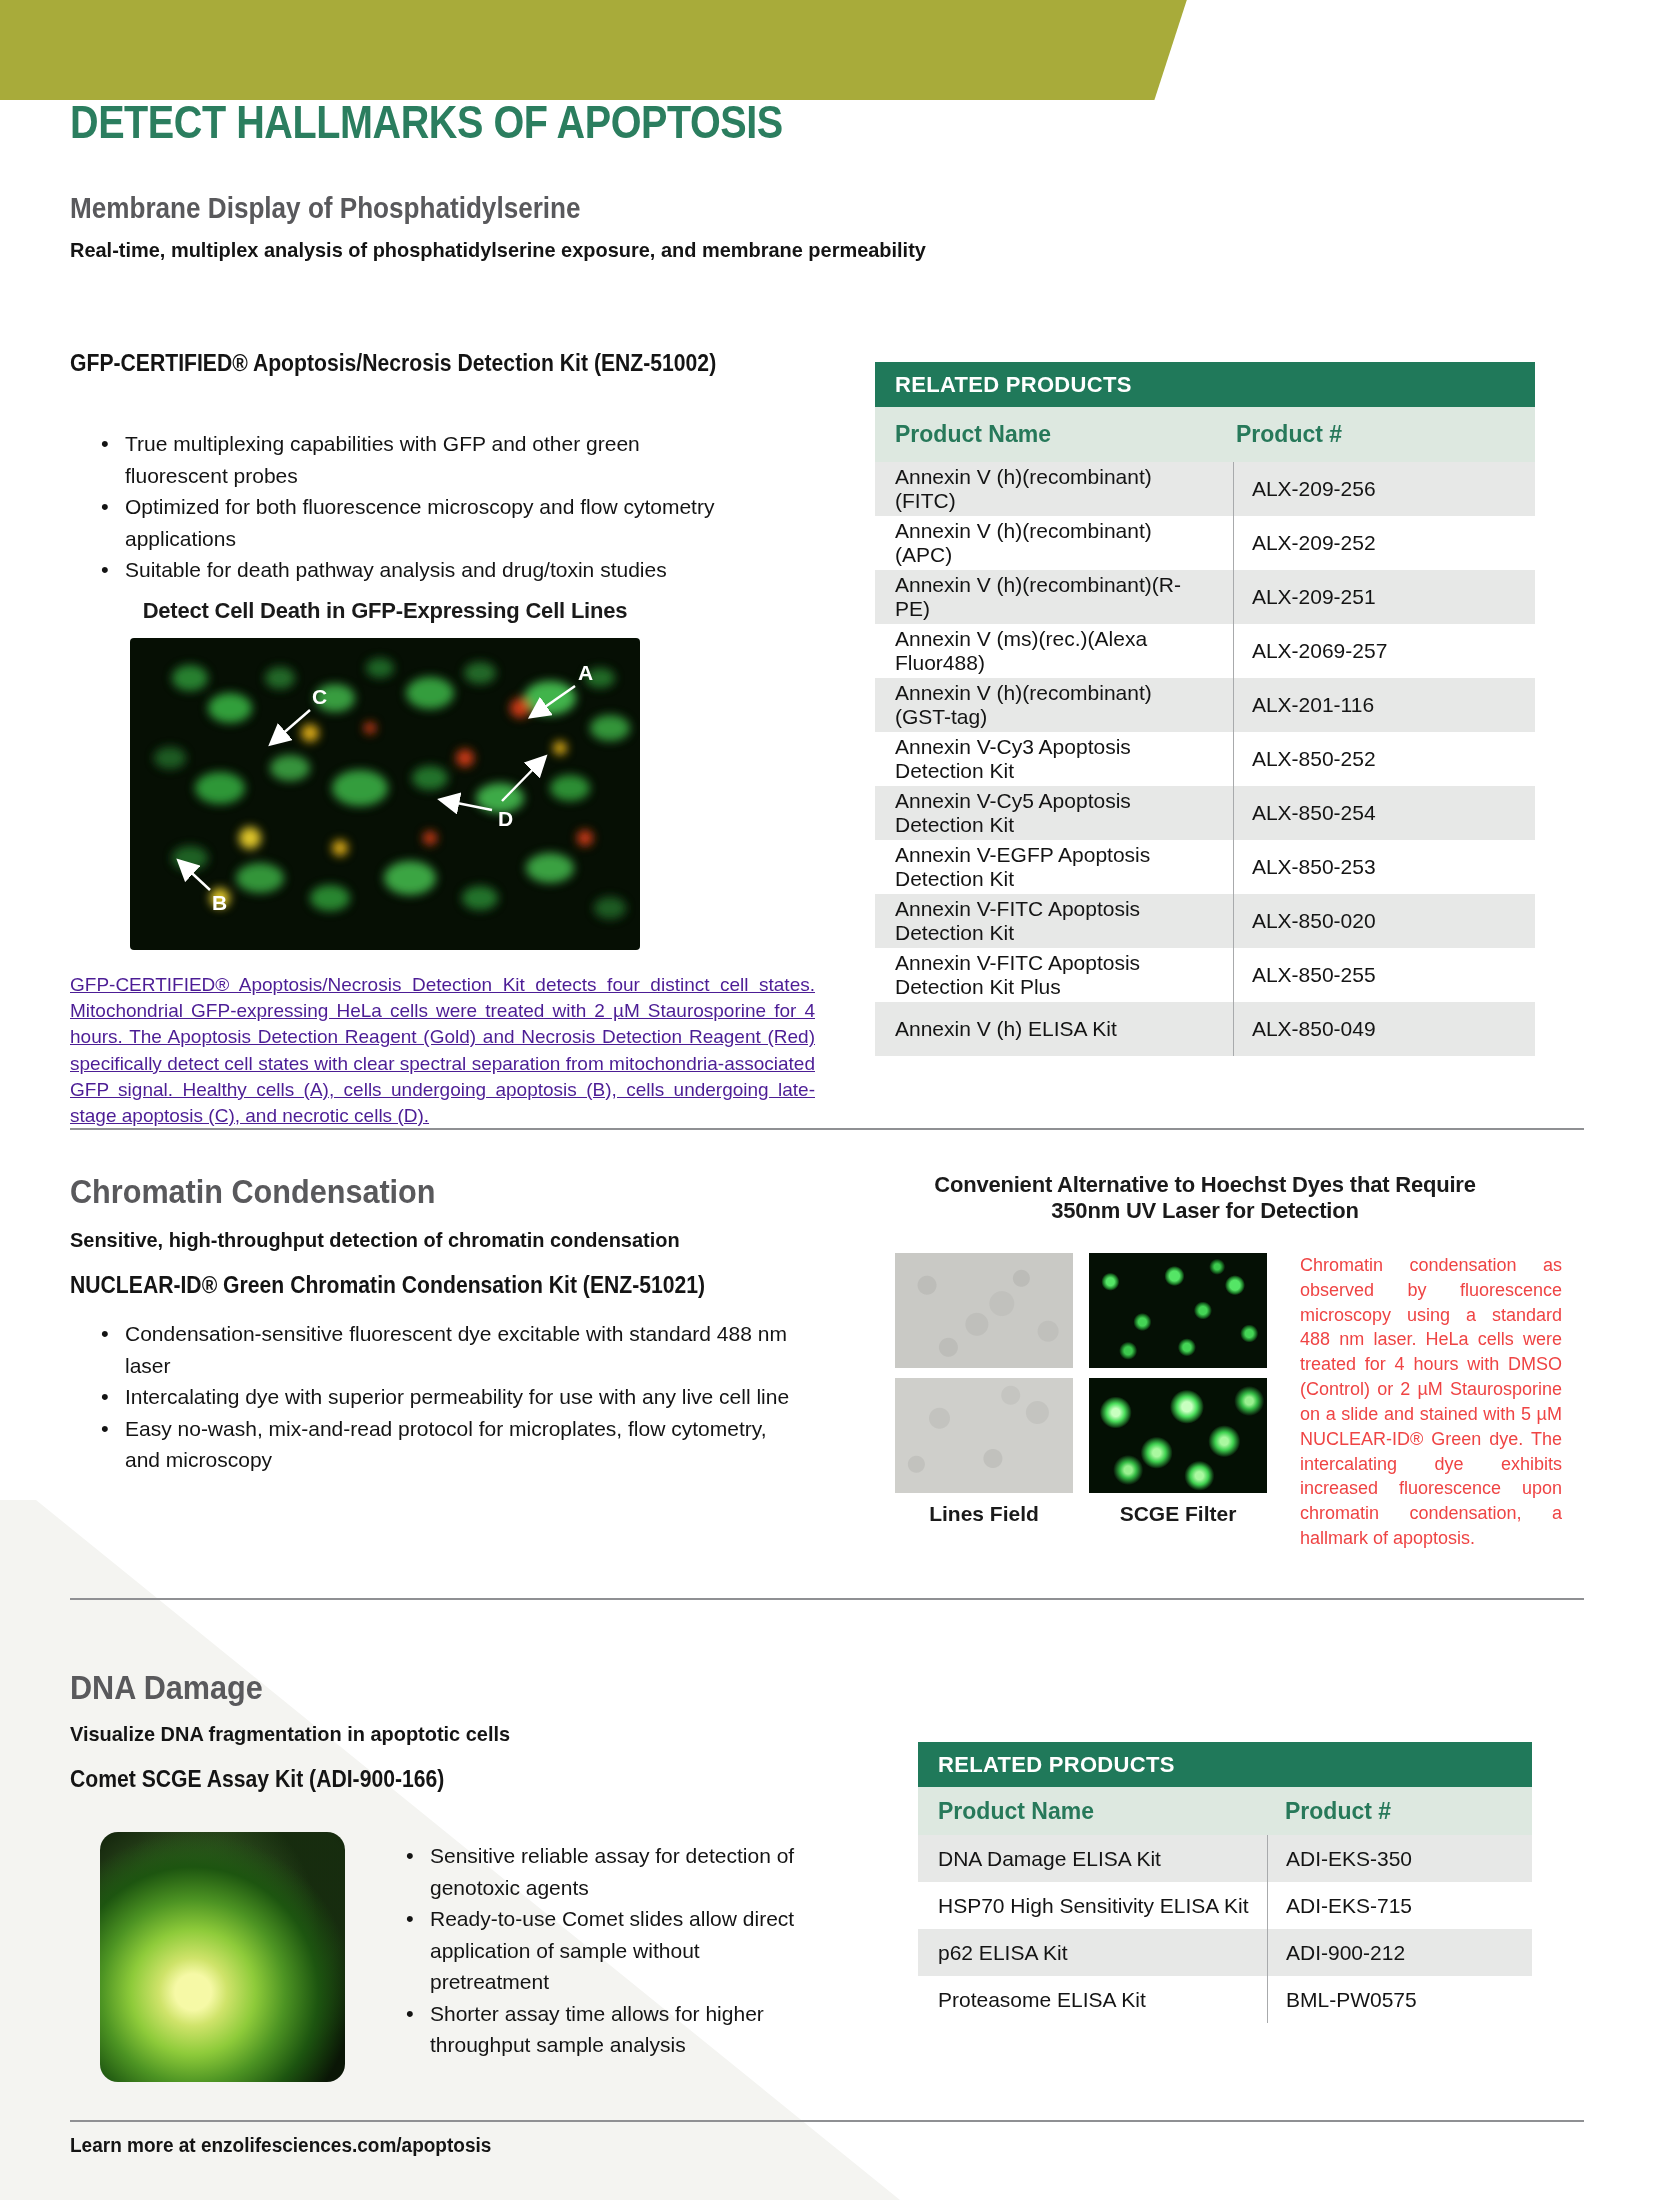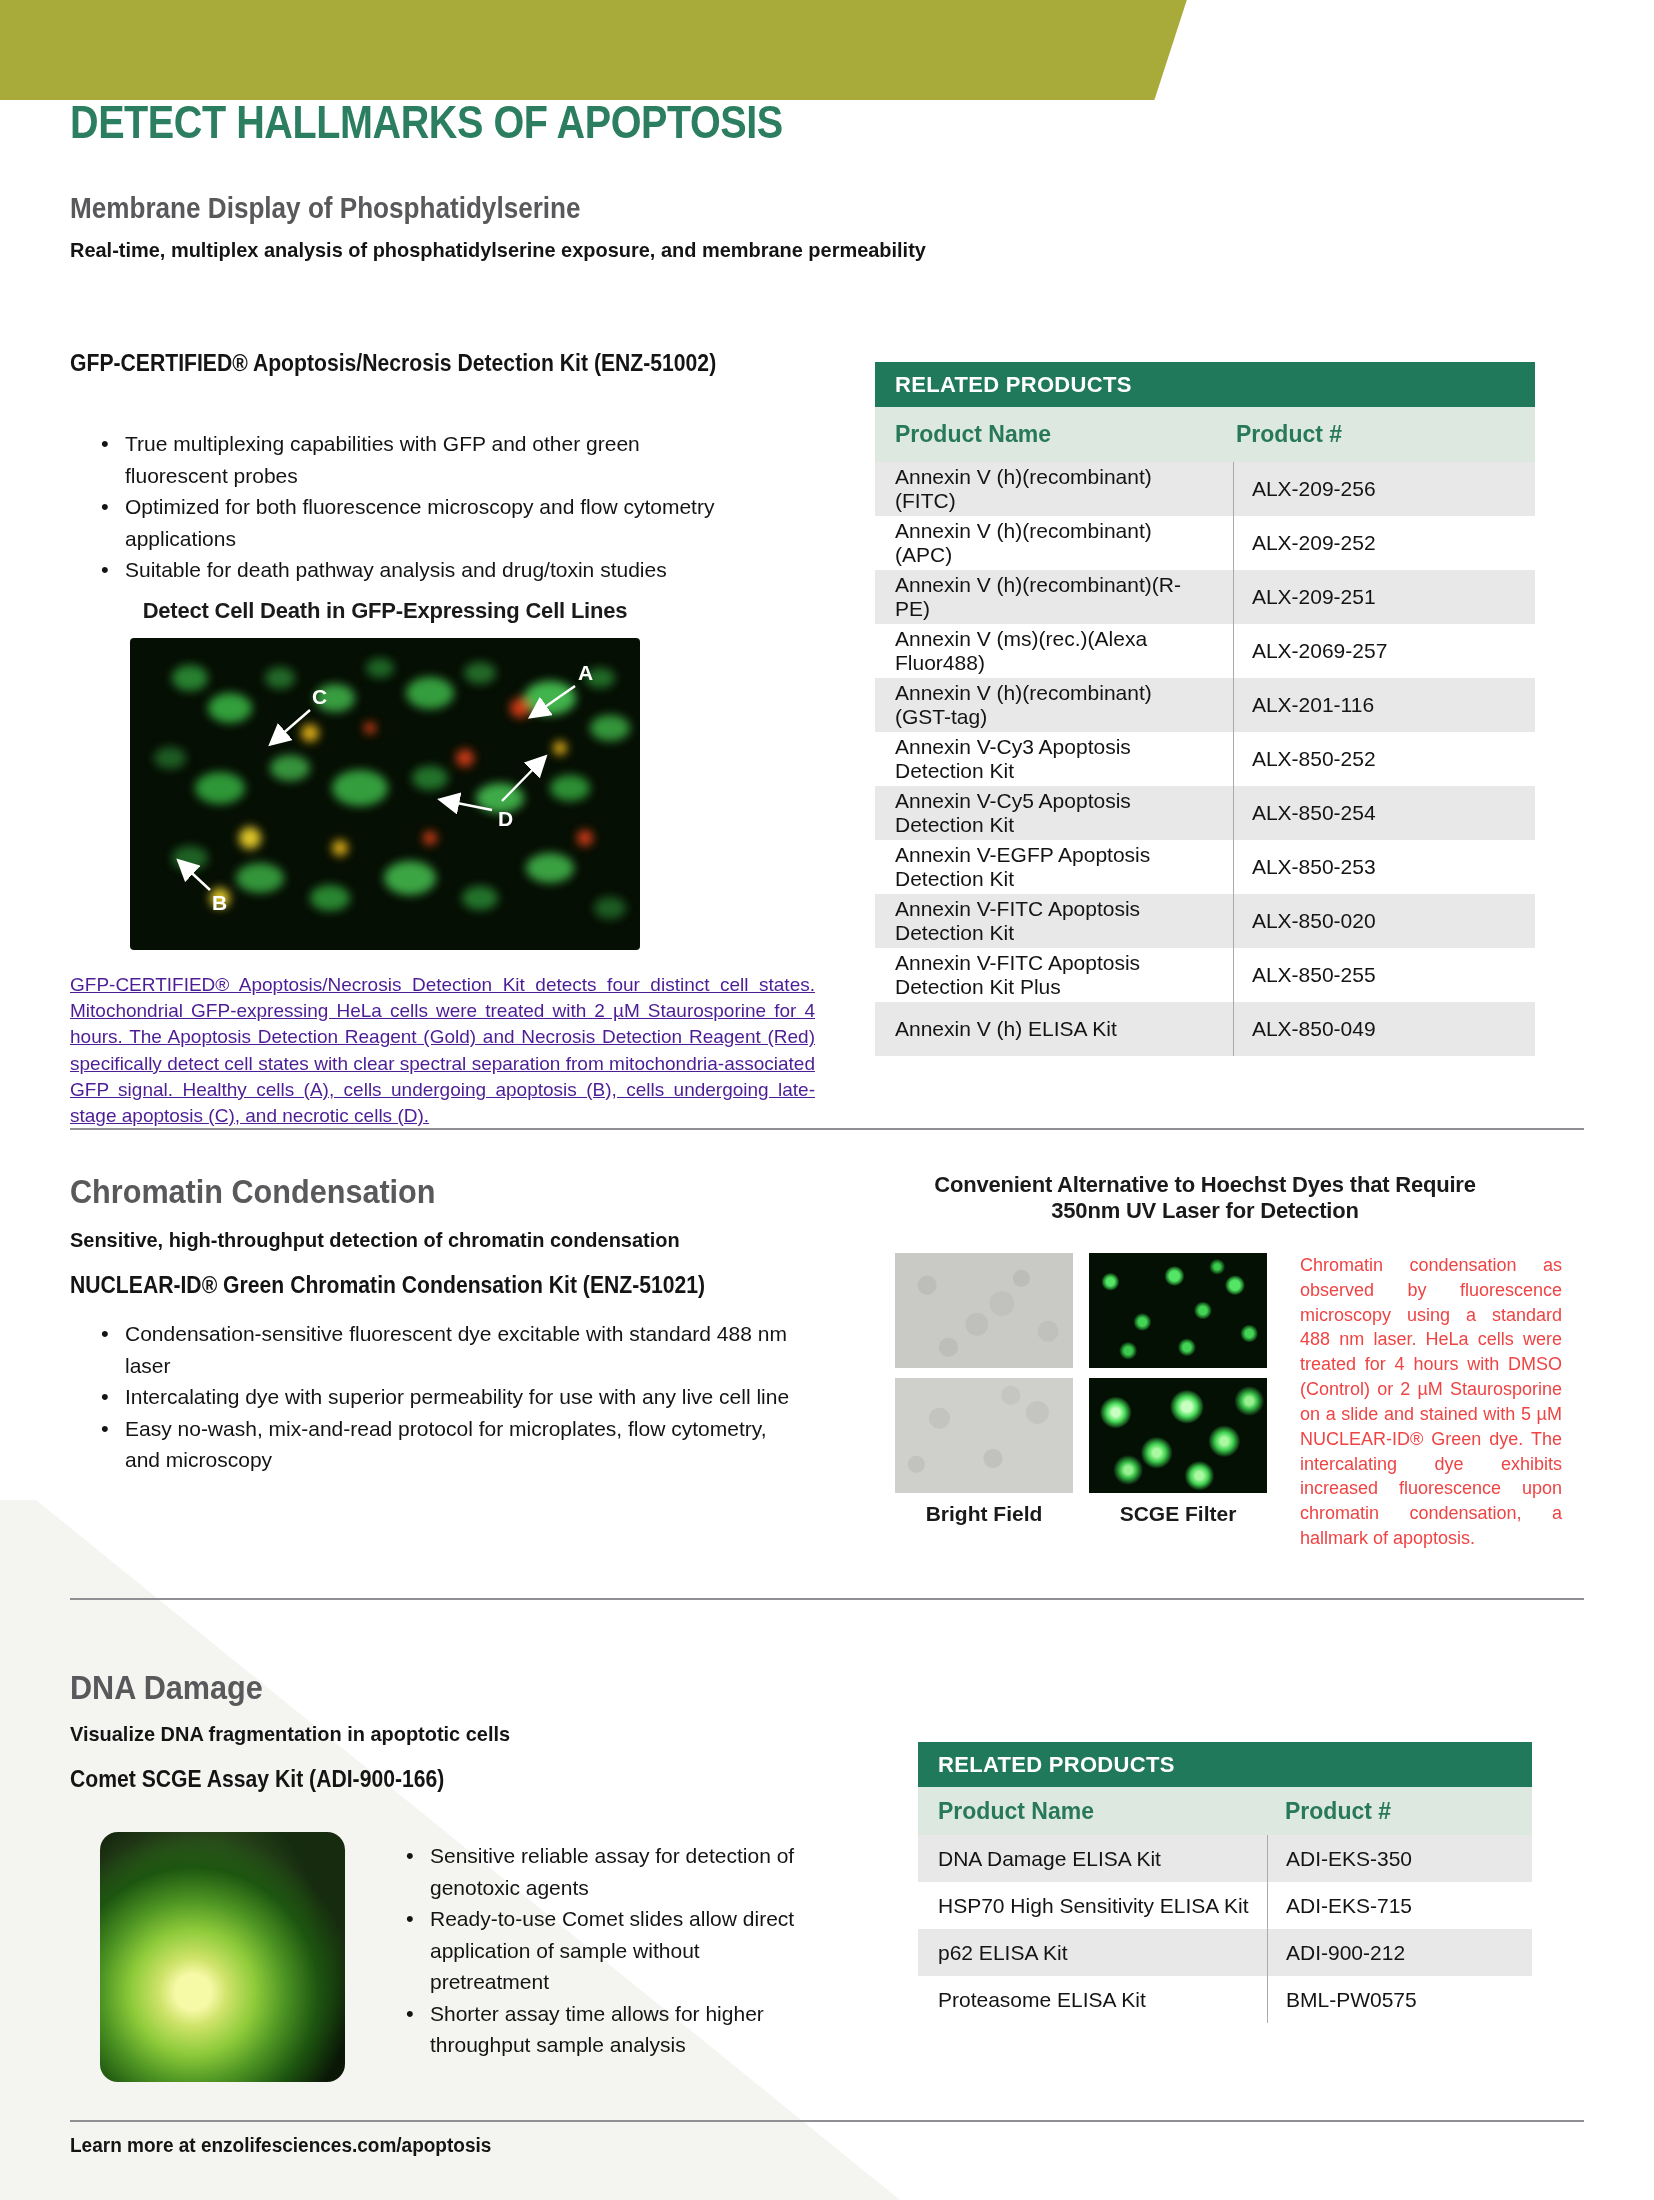--- a/index.html
+++ b/index.html
@@ -295,21 +295,21 @@
       <li>Easy no-wash, mix-and-read protocol for microplates, flow cytometry, and microscopy</li>
     </ul>
 
   <div class="abs fig-title" style="left:905px; top:1172px; width:600px;">Convenient Alternative to Hoechst Dyes that Require 350nm UV Laser for Detection</div>
 
   <div class="abs panel brightfield" style="left:895px;  top:1253px;"></div>
   <div class="abs panel fitc1" style="left:1089px; top:1253px;"></div>
   <div class="abs panel brightfield2" style="left:895px;  top:1378px;"></div>
   <div class="abs panel fitc2" style="left:1089px; top:1378px;"></div>
 
-  <div class="abs panel-label" style="left:895px; top:1502px; width:178px;">Bright Field</div>
+  <div class="abs panel-label" style="left:895px; top:1502px; width:178px;">Lines Field</div>
   <div class="abs panel-label" style="left:1089px; top:1502px; width:178px;">SCGE Filter</div>
 
   <div class="abs side-para" style="left:1300px; top:1253px; width:262px;">Chromatin condensation as observed by fluorescence microscopy using a standard 488 nm laser. HeLa cells were treated for 4 hours with DMSO (Control) or 2 µM Staurosporine on a slide and stained with 5 µM NUCLEAR-ID® Green dye. The intercalating dye exhibits increased fluorescence upon chromatin condensation, a hallmark of apoptosis.</div>
 
   <div class="hr" style="left:70px; top:1598px; width:1514px;"></div>
 
   <div class="abs section-title" style="left:70px; top:1668px;">DNA Damage</div>
   <div class="abs sub-bold" style="left:70px; top:1722px;">Visualize DNA fragmentation in apoptotic cells</div>
   <div class="abs kit-head" style="left:70px; top:1766px;">Comet SCGE Assay Kit (ADI-900-166)</div>
 

